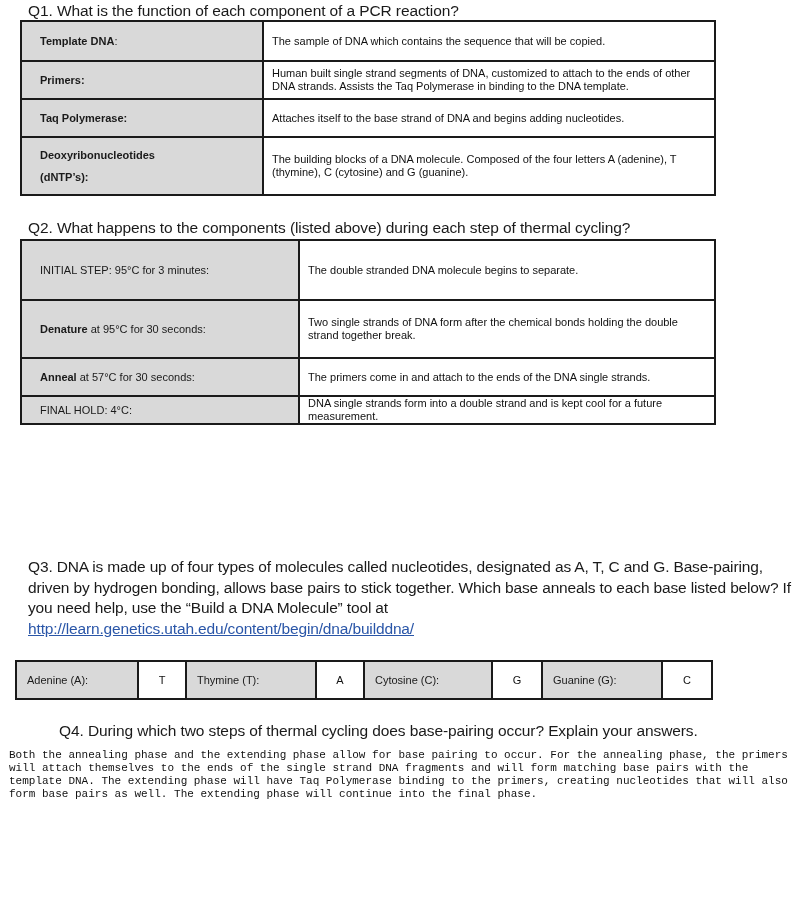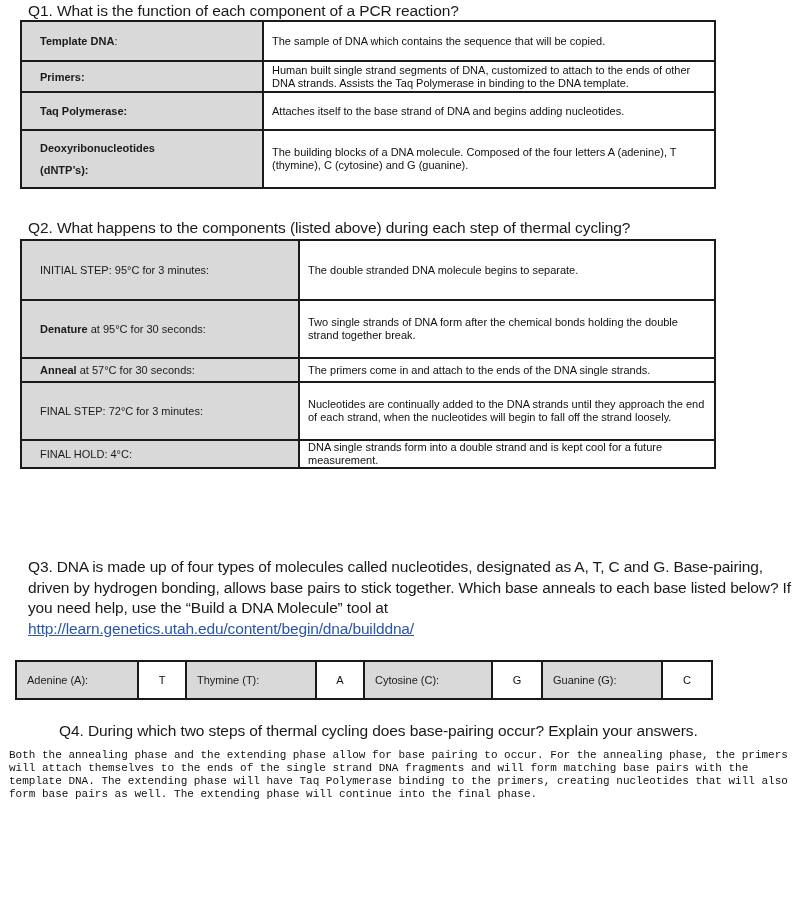--- a/index.html
+++ b/index.html
@@ -18,21 +18,21 @@
 </head>
 <body>
 
 <div class="q-head" style="left:28px; top:2px;">Q1. What is the function of each component of a PCR reaction?</div>
 <table class="tbl" style="left:20px; top:20px; width:696px;">
   <tbody>
       <tr style="height:40px;">
     <td class="lbl" style="width:222px;"><b>Template DNA</b><span>:</span></td>
     <td class="ans">The sample of DNA which contains the sequence that will be copied.</td>
   </tr>
-  <tr style="height:31px;">
+  <tr style="height:38px;">
     <td class="lbl"><b>Primers:</b></td>
     <td class="ans">Human built single strand segments of DNA, customized to attach to the ends of other DNA strands. Assists the Taq Polymerase in binding to the DNA template.</td>
   </tr>
   <tr style="height:38px;">
     <td class="lbl"><b>Taq Polymerase:</b></td>
     <td class="ans">Attaches itself to the base strand of DNA and begins adding nucleotides.</td>
   </tr>
   <tr style="height:58px;">
     <td class="lbl" style="padding-right:60px;"><b>Deoxyribonucleotides (dNTP’s):</b></td>
     <td class="ans">The building blocks of a DNA molecule. Composed of the four letters A (adenine), T (thymine), C (cytosine) and G (guanine).</td>
@@ -44,27 +44,23 @@
 <table class="tbl" style="left:20px; top:239px; width:696px;">
   <tbody>
       <tr style="height:60px;">
     <td class="lbl" style="width:228px; padding-right:30px;"><b></b><span>INITIAL STEP: 95°C for 3 minutes:</span></td>
     <td class="ans">The double stranded DNA molecule begins to separate.</td>
   </tr>
   <tr style="height:58px;">
     <td class="lbl" style="padding-right:30px;"><b>Denature</b><span> at 95°C for 30 seconds:</span></td>
     <td class="ans">Two single strands of DNA form after the chemical bonds holding the double strand together break.</td>
   </tr>
-  <tr style="height:24px;">
+  <tr style="height:38px;">
     <td class="lbl"><b>Anneal</b><span> at 57°C for 30 seconds:</span></td>
     <td class="ans">The primers come in and attach to the ends of the DNA single strands.</td>
-  </tr>
-  <tr style="height:58px;">
-    <td class="lbl" style="padding-right:30px;"><b></b><span>FINAL STEP: 72°C for 3 minutes:</span></td>
-    <td class="ans">Nucleotides are continually added to the DNA strands until they approach the end of each strand, when the nucleotides will begin to fall off the strand loosely.</td>
   </tr>
   <tr style="height:22px;">
     <td class="lbl"><b></b><span>FINAL HOLD: 4°C:</span></td>
     <td class="ans">DNA single strands form into a double strand and is kept cool for a future measurement.</td>
   </tr>
 </tbody>
   </table>
 
 <div style="position:absolute; left:28px; top:557px; width:770px; font-family:'Liberation Sans', sans-serif; font-size:15.5px; line-height:20.5px; color:#1a1a1a; letter-spacing:-0.15px;">
   <span>Q3. DNA is made up of four types of molecules called nucleotides, designated as A, T, C and G. Base-pairing, driven by hydrogen bonding, allows base pairs to stick together. Which base anneals to each base listed below? If you need help, use the “Build a DNA Molecule” tool at</span><br>

